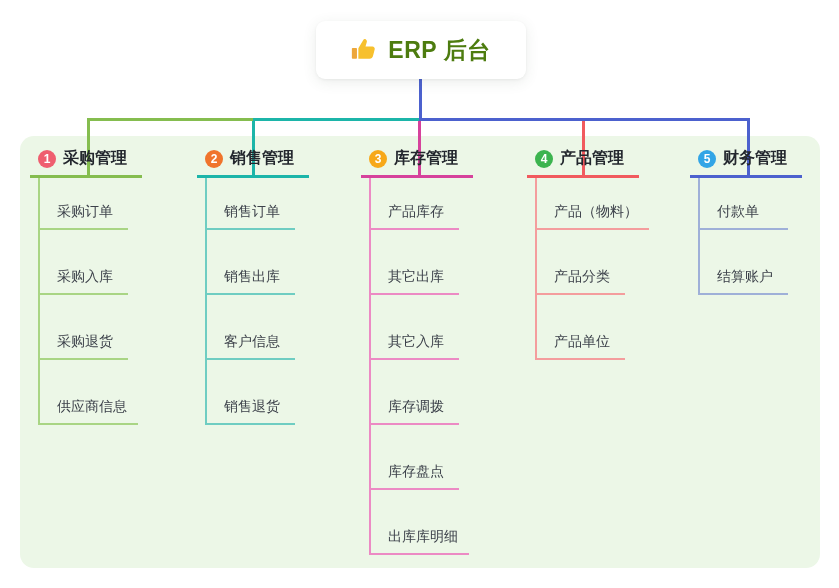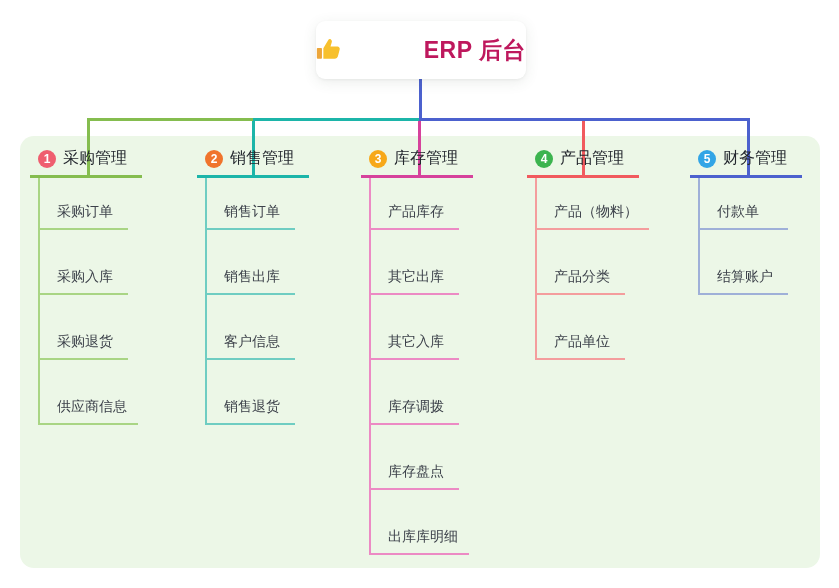--- a/index.html
+++ b/index.html
@@ -10,22 +10,22 @@
   }
   .panel{
     position:absolute;left:20px;top:136px;width:800px;height:432px;
     background:var(--panel,#ecf7e7);border-radius:14px;
   }
   
   .root-card{
     position:absolute;left:316px;top:21px;width:210px;height:58px;
     background:#ffffff;border-radius:9px;
     box-shadow:0 3px 14px rgba(60,80,60,.10), 0 1px 3px rgba(0,0,0,.05);
-    display:flex;align-items:center;justify-content:space-between;gap:11px;
-    color:#be185d;font-size:23px;font-weight:600;letter-spacing:.5px;
+    display:flex;align-items:center;justify-content:center;gap:11px;
+    color:#4d7c0f;font-size:23px;font-weight:600;letter-spacing:.5px;
   }
   .thumb{width:26px;height:26px;flex:0 0 auto;}
   
   .line{position:absolute;}
   .root-drop  {left:419px;top:79px;width:3px;height:39px;background:var(--blue);}
   .drop-v     {top:118px;width:3px;height:59px;}
   .d1{left:87px;background:var(--green);}
   .d2{left:252px;background:var(--teal);}
   .d3{left:418px;background:var(--magenta);}
   .d4{left:582px;background:var(--red);}
@@ -39,21 +39,21 @@
   .branch-header{
     display:flex;align-items:center;gap:7px;
     padding:0 15px 6px 8px;border-bottom:3px solid var(--c);
     width:max-content;cursor:default;
   }
   .badge{
     width:18px;height:18px;border-radius:50%;background:var(--badge);
     color:#fff;font-size:12px;font-weight:bold;line-height:18px;
     text-align:center;flex:0 0 auto;
   }
-  .branch-title{font-size:16px;font-weight:400;color:#23272e;white-space:nowrap;}
+  .branch-title{font-size:16px;font-weight:700;color:#23272e;white-space:nowrap;}
   .items{margin-left:8px;border-left:2px solid var(--sub);width:max-content;}
   .item{
     box-sizing:border-box;height:65px;display:flex;align-items:flex-end;
     padding:0 11px 7px 17px;border-bottom:2px solid var(--sub);
     width:max-content;min-width:88px;
   }
   .item:first-child{height:52px;}
   .item-label{font-size:14px;color:#3c414a;white-space:nowrap;margin-top:23px;}
 </style>
 </head>

